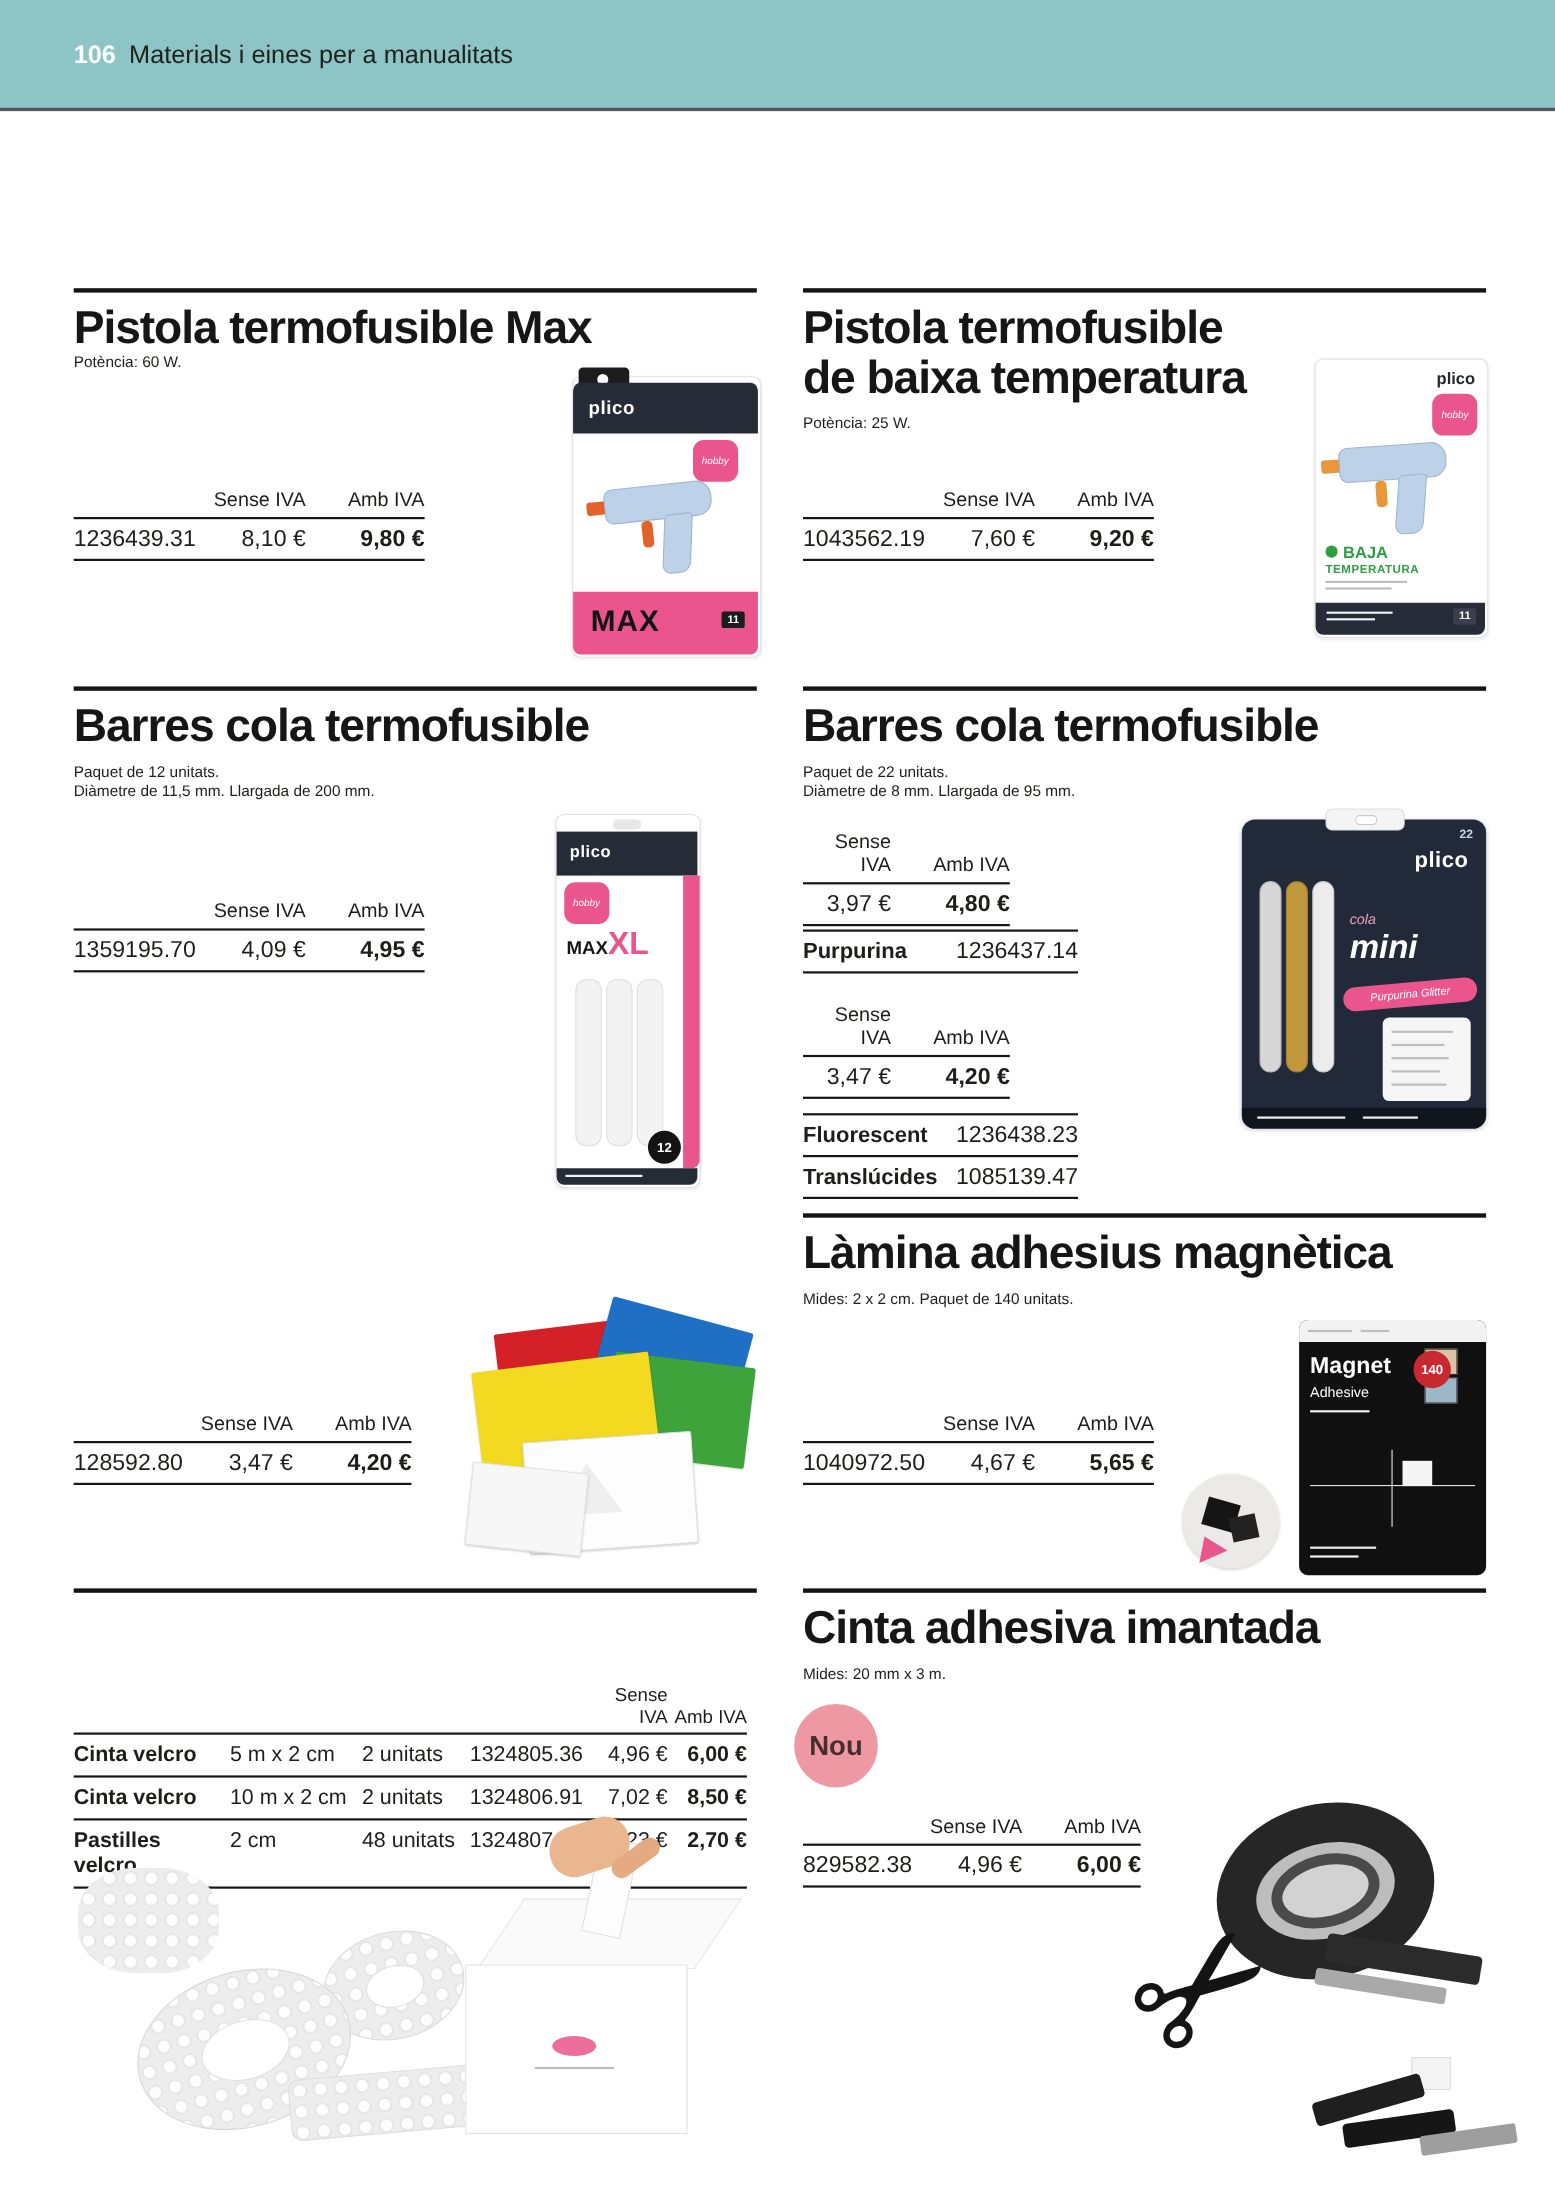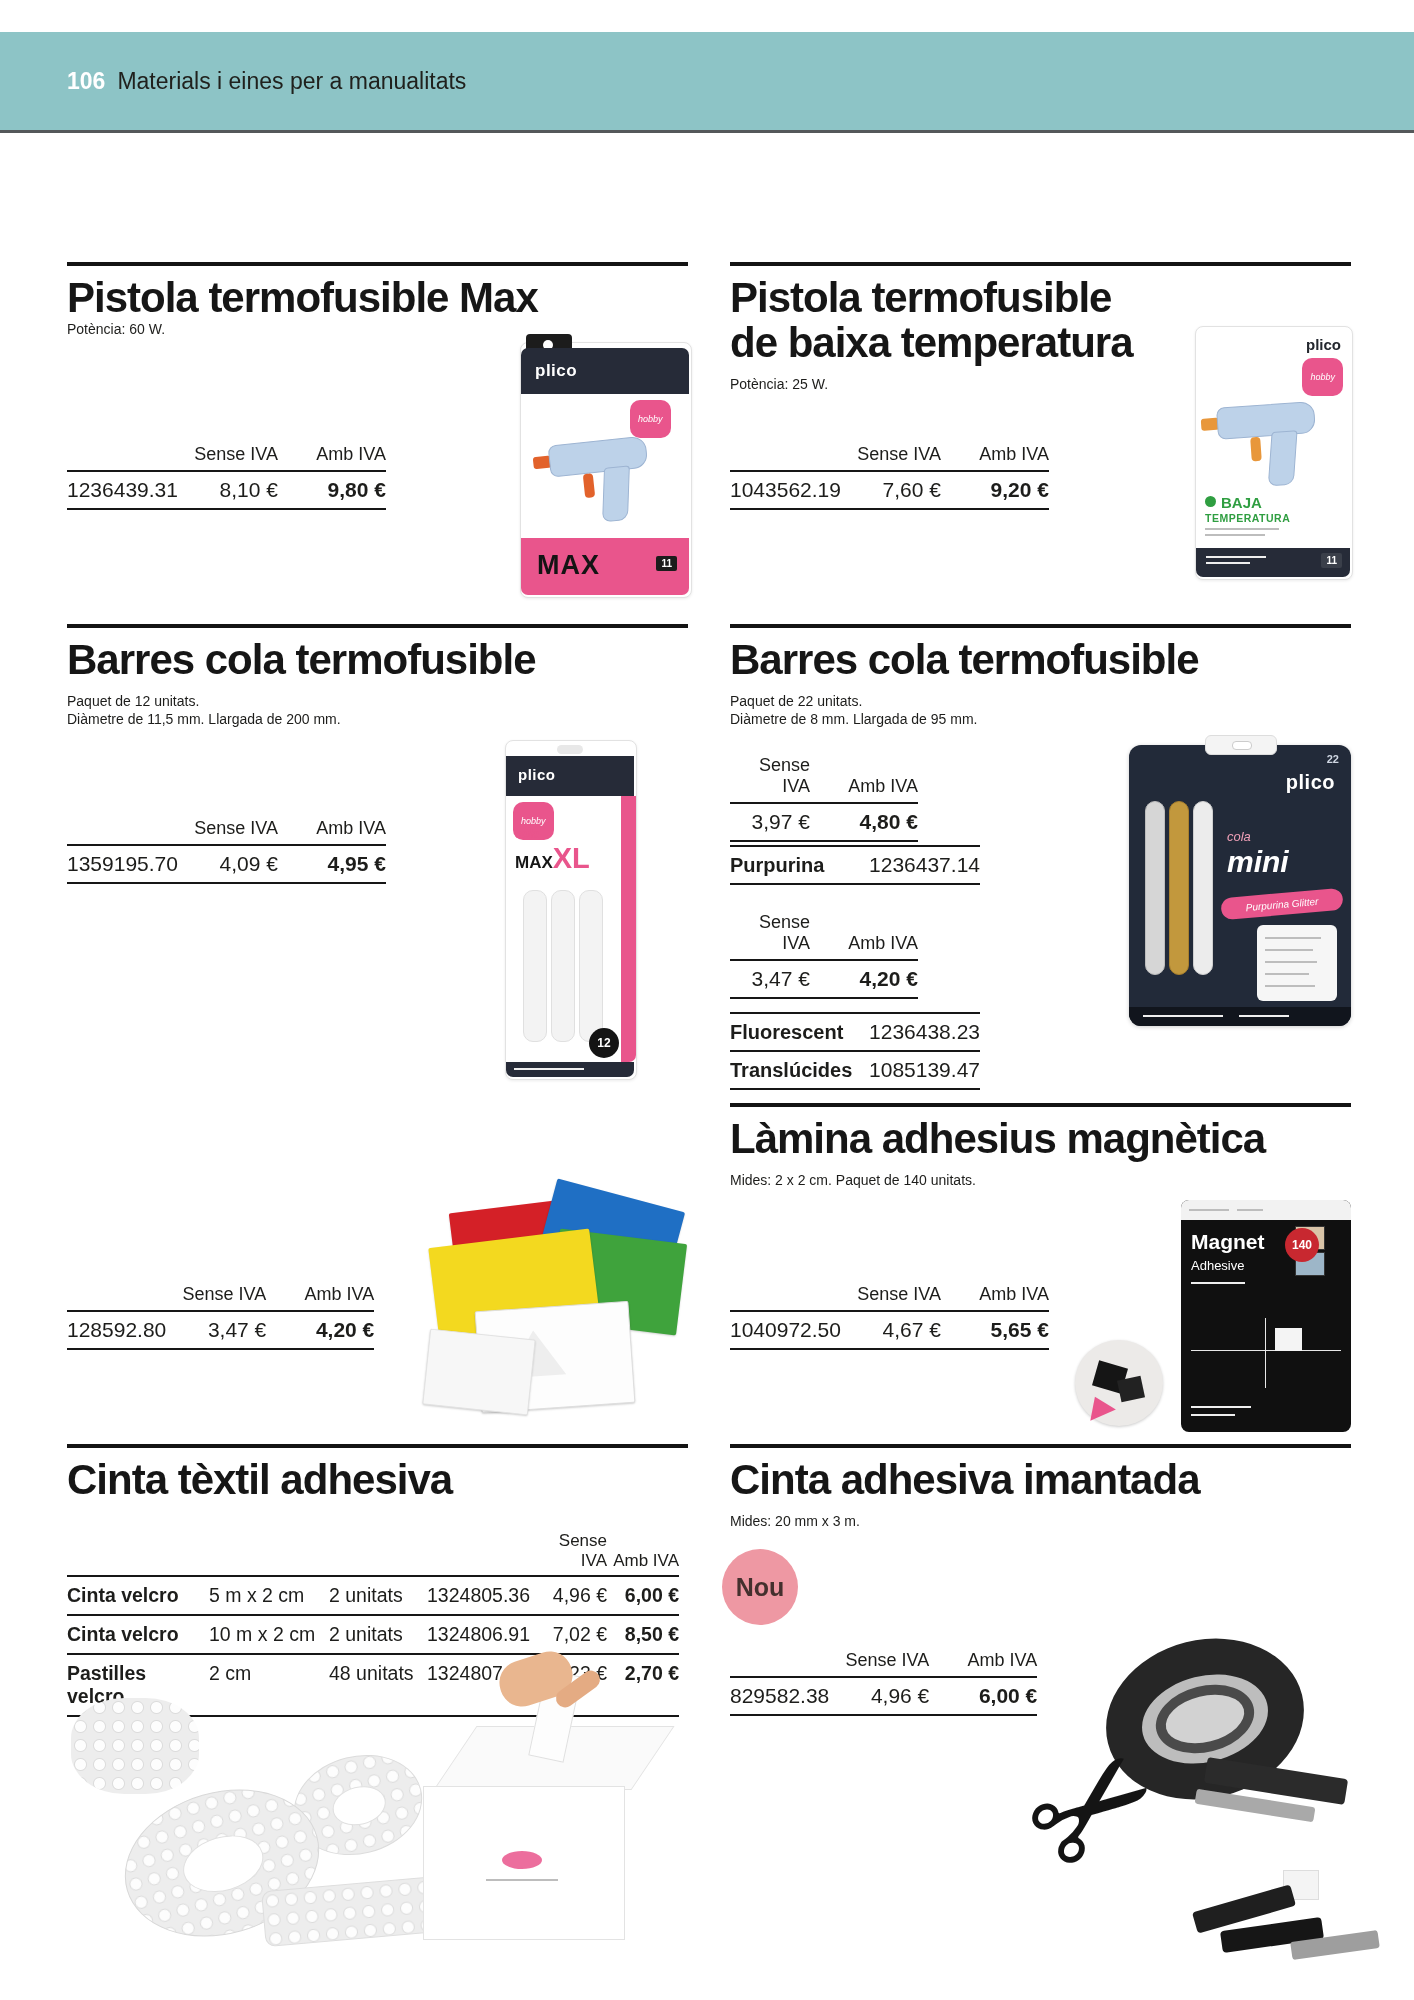--- a/index.html
+++ b/index.html
@@ -2,21 +2,21 @@
 <html><head>
 <meta charset="utf-8">
 <style>
   html,body{margin:0;padding:0;background:#9b9b9b;}
   .page{position:relative;width:1414px;height:2000px;margin:0 auto;background:#ffffff;
         font-family:"Liberation Sans",sans-serif;color:#1d1d1b;overflow:hidden;}
   .abs{position:absolute;}
 
   
   .topbar{position:absolute;top:0;left:0;width:1414px;height:101px;background:#8dc4c6;
-          border-bottom:3px solid #54585a;display:flex;align-items:center;box-sizing:border-box;padding-left:67px;margin-top:32px;}
+          border-bottom:3px solid #54585a;display:flex;align-items:center;box-sizing:border-box;padding-left:67px;}
   .topbar .num{color:#ffffff;font-weight:700;font-size:23px;margin-right:12px;}
   .topbar .crumb{color:#20211d;font-size:23px;font-weight:500;}
 
   .pagetitle{position:absolute;left:60px;top:146px;font-size:88px;font-weight:300;
              letter-spacing:-3px;color:#1c1c1a;line-height:1;}
 
   
   .sec{position:absolute;}
   .rule{height:4px;background:#141414;}
   .sec h2{margin:10px 0 0 0;font-size:42px;font-weight:700;letter-spacing:-1px;line-height:1.07;color:#161616;}
@@ -338,21 +338,20 @@
   </div>
   <div class="pimg" style="left:1075px;top:1340px;width:92px;height:88px;">
     <div class="abs" style="left:0;top:0;width:88px;height:86px;background:#eceae8;border-radius:50%;box-shadow:0 1px 3px rgba(0,0,0,.2);"></div>
     <div class="abs" style="left:20px;top:24px;width:30px;height:26px;background:#151515;transform:rotate(16deg);"></div>
     <div class="abs" style="left:44px;top:38px;width:24px;height:22px;background:#222;transform:rotate(-12deg);"></div>
     <div class="abs" style="left:10px;top:56px;width:0;height:0;border-left:14px solid transparent;border-right:14px solid transparent;border-bottom:20px solid #e9558c;transform:rotate(-24deg);"></div>
   </div>
 
   <div class="sec" style="left:67px;top:1444px;width:621px;">
     <div class="rule"></div>
-    <h2>Cinta tèxtil adhesiva</h2>
   </div>
 
   <div class="sec" style="left:730px;top:1444px;width:621px;">
     <div class="rule"></div>
     <h2>Cinta adhesiva imantada</h2>
     <p class="spec tight">Mides: 20 mm x 3 m.</p>
   </div>
 
   <div class="nou" style="left:722px;top:1549px;">Nou</div>
 

